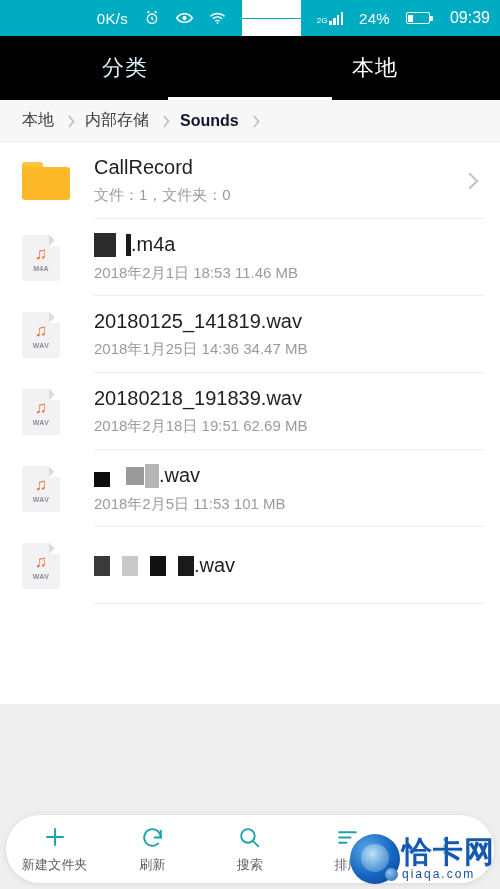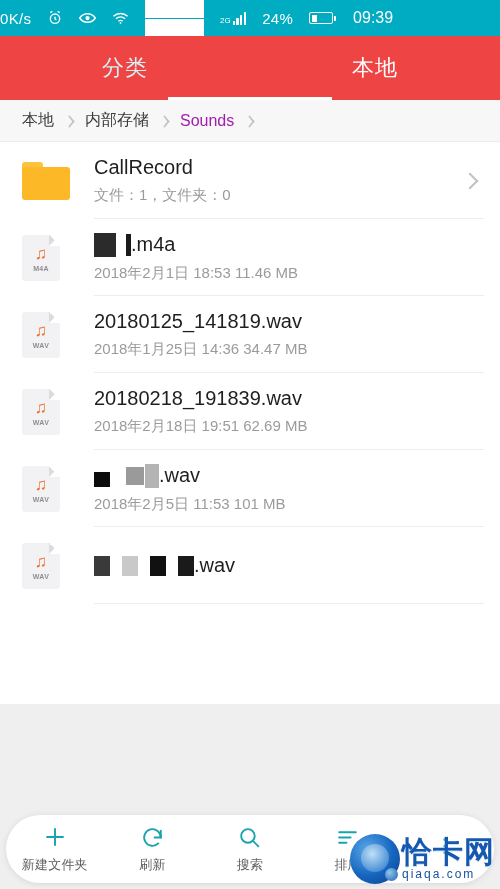--- a/index.html
+++ b/index.html
@@ -7,21 +7,21 @@
     width: 500px; height: 889px;
     font-family: "Liberation Sans", "DejaVu Sans", sans-serif;
     background: #efeff0;
     overflow: hidden;
   }
   #app { position: relative; width: 500px; height: 889px; background: #efeff0; }
 
   
   .statusbar {
     height: 36px; background: #00acc1; display: flex; align-items: center;
-    padding: 0 10px 0 0; gap: 16px;
+    justify-content: flex-end; padding: 0 10px 0 0; gap: 16px;
   }
   .sb-text { color: #ffffff; font-size: 15px; letter-spacing: .3px; }
   .sb-icon { display: inline-flex; align-items: center; color: #fff; }
   .sb-time { color:#fff; font-size:16px; margin-left:4px; }
   .sb-bat {
     width: 24px; height: 12px; border: 1.6px solid #fff; border-radius: 2px;
     position: relative; display:inline-block;
   }
   .sb-bat::after {
     content:""; position:absolute; right:-4px; top:3px; width:2.5px; height:5px;
@@ -35,40 +35,40 @@
   .dualsig { display:flex; flex-direction:column; justify-content:center; gap:1px; }
   .dualsig .lbl { font-size:7px; color:#fff; line-height:7px; }
   .dualsig .row { display:flex; align-items:center; gap:2px; }
   .minibars { display:flex; align-items:flex-end; gap:1px; height:7px; }
   .minibars span { width:1.6px; background:#fff; }
   .minibars span:nth-child(1){height:2px} .minibars span:nth-child(2){height:3.5px}
   .minibars span:nth-child(3){height:5px} .minibars span:nth-child(4){height:7px}
 
   
   .tabs {
-    height: 64px; background: #ef4444; display: flex; align-items: flex-start;
+    height: 64px; background: #000000; display: flex; align-items: flex-start;
     position: relative;
   }
   .tab {
     flex: 1; text-align: center; color: #d5f1f5; font-size: 22px;
     letter-spacing: 1px; line-height: 64px; height: 64px; cursor: pointer;
   }
   .tab.active { color: #ffffff; }
   .tab-underline {
     position: absolute; bottom: 0; left: 168px; width: 164px; height: 3px;
     background: #ffffff;
   }
 
   
   .crumbbar {
     height: 42px; background: #f7f7f8; display: flex; align-items: center;
     padding-left: 22px; gap: 0px; border-bottom: 1px solid #ececec;
   }
   .crumb { font-size: 16px; color: #3b3b3d; white-space: nowrap; cursor: pointer; }
-  .crumb.tail { color:#a21caf; }
+  .crumb.tail { color:#0f172a;font-weight:bold; }
   .crumb-sep {
     color: #c3c3c6; font-size: 15px; padding: 0 11px; display: inline-block;
     transform: scaleX(.8);
   }
   .chev-r {
     display:inline-block; width:9px; height:9px; border-top:2px solid #c3c3c6;
     border-right:2px solid #c3c3c6; transform: rotate(45deg);
   }
 
   

